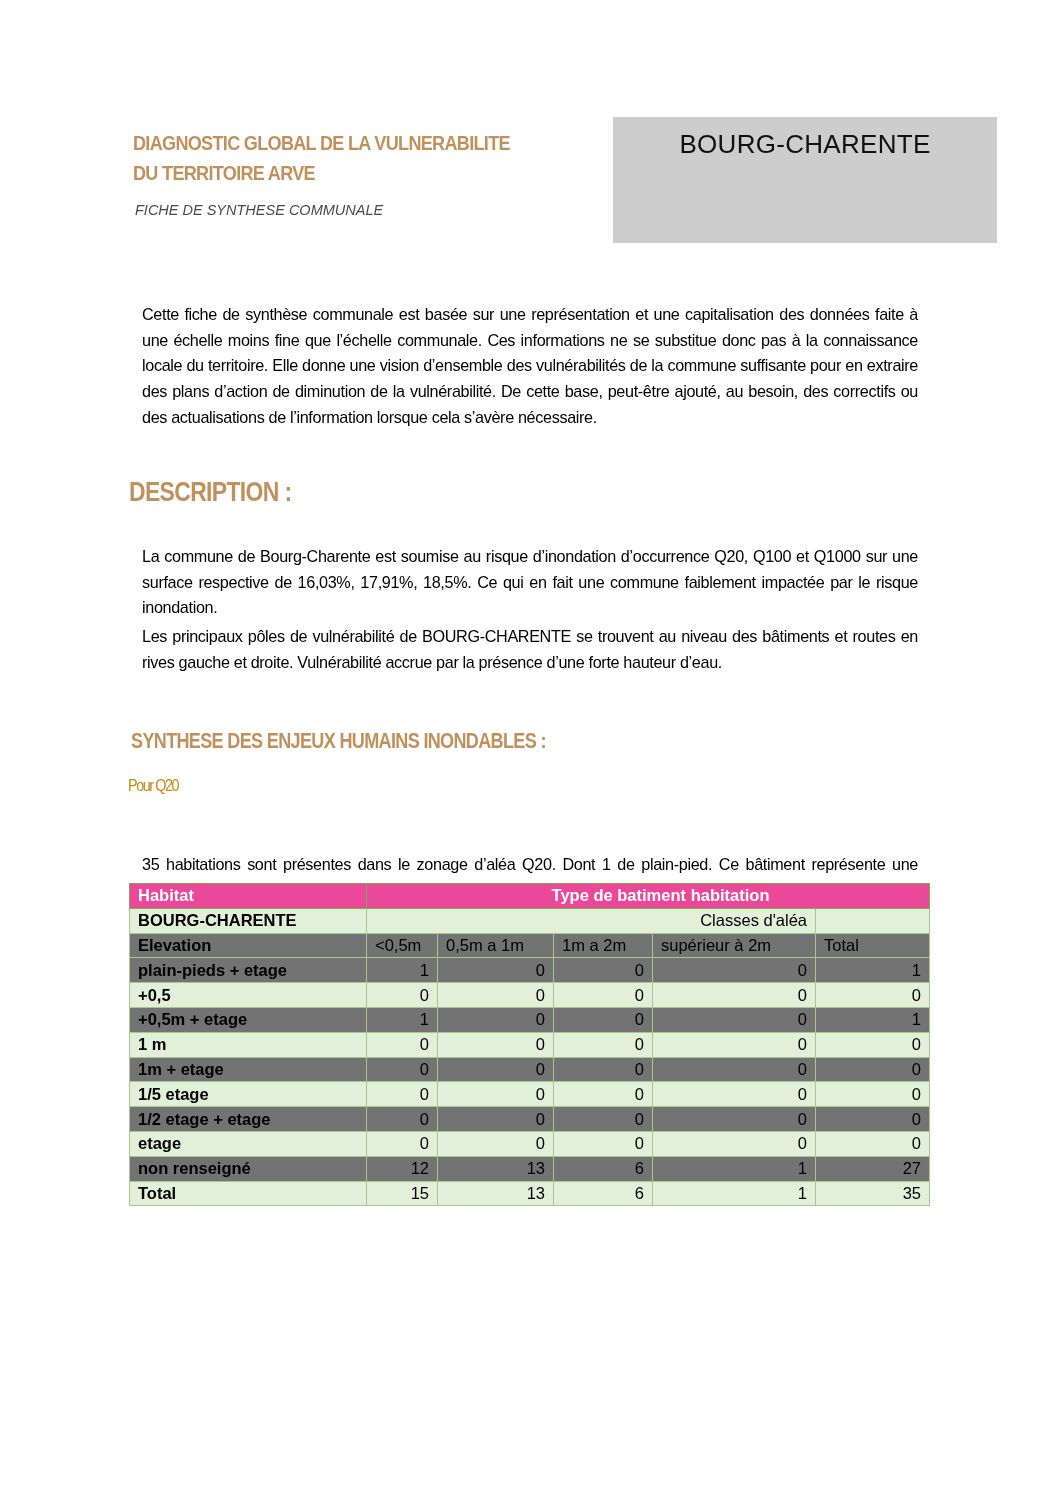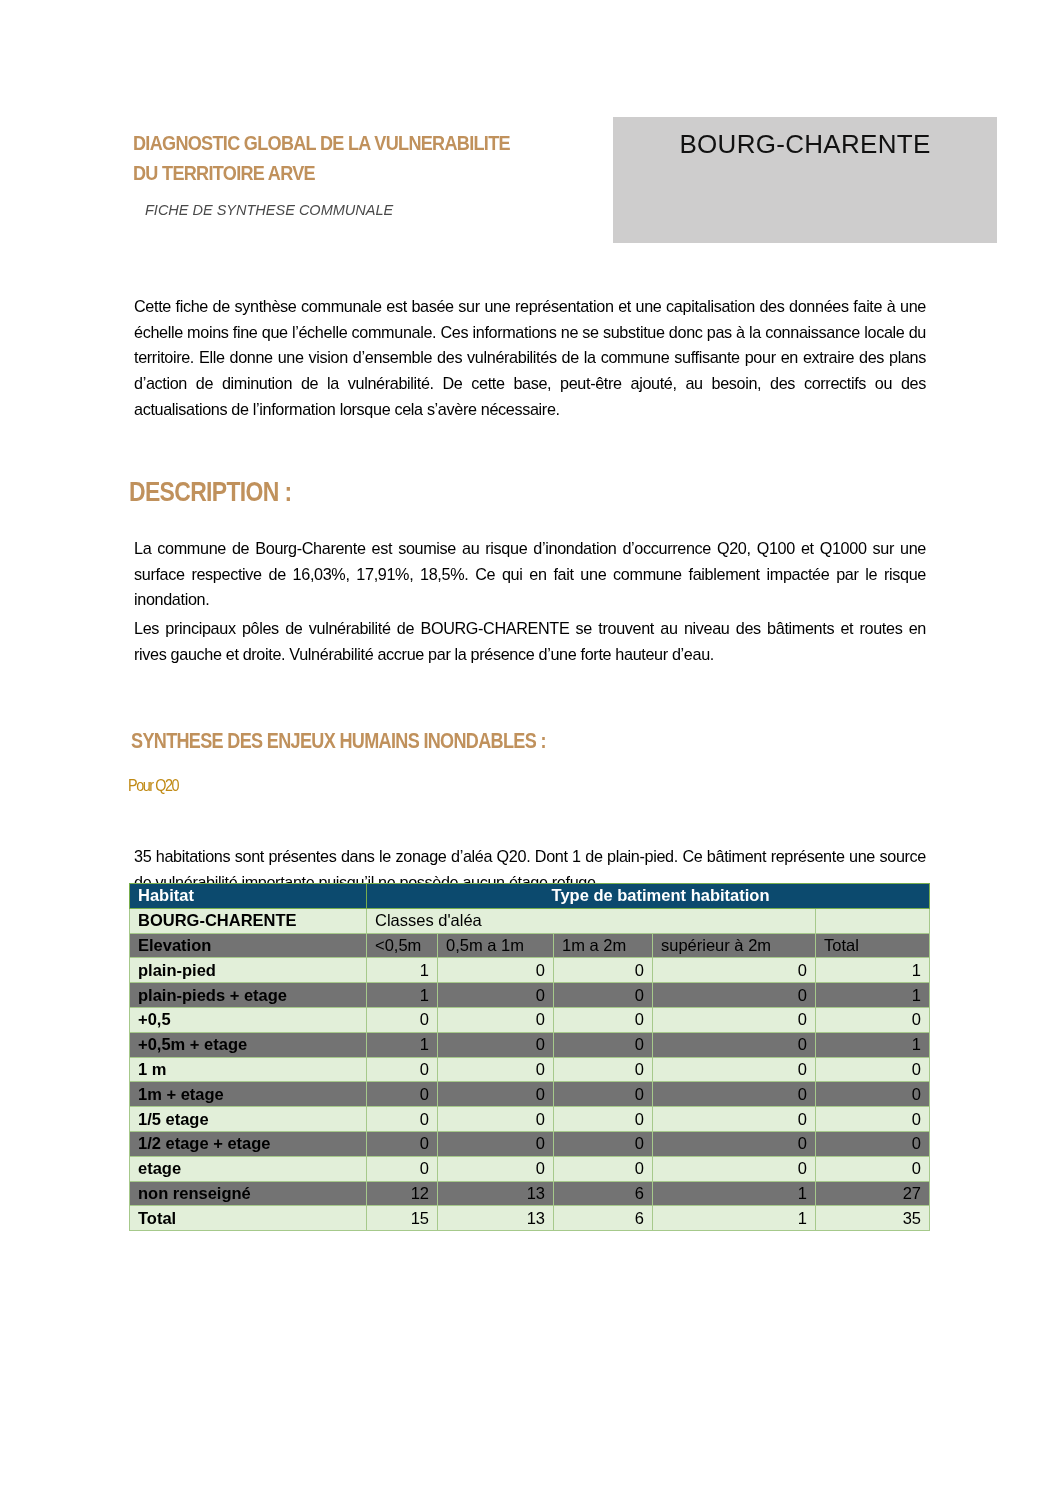--- a/index.html
+++ b/index.html
@@ -1,39 +1,39 @@
 <!DOCTYPE html>
 <html><head>
 <meta charset="utf-8">
 <style>
   html, body { margin: 0; padding: 0; background: #ffffff; }
   body { width: 1058px; height: 1497px; position: relative; overflow: hidden; font-family: "Liberation Sans", sans-serif; color: #000; }
   .abs { position: absolute; }
 
   .doc-title { left: 133px; top: 128px; width: 470px; color: #c0915c; font-family: "Liberation Sans", sans-serif; font-weight: bold; font-size: 21px; line-height: 30px; letter-spacing: -0.8px; transform: scaleX(0.86); transform-origin: left top; }
-  .doc-subtitle { left: 135px; top: 202px; color: #4a4a4a; font-style: italic; font-size: 14.5px; font-weight: normal; letter-spacing: 0px; margin-left: 10px; }
+  .doc-subtitle { left: 135px; top: 202px; color: #4a4a4a; font-style: italic; font-size: 14.5px; font-weight: normal; letter-spacing: 0px; }
 
   .commune-box { left: 613px; top: 117px; width: 384px; height: 126px; background: #cecdcd; }
   .commune-name { position: absolute; left: 0; right: 0; top: 12px; text-align: center; font-size: 26px; color: #111; letter-spacing: 0.3px; }
 
   .para { left: 126px; width: 808px; font-size: 16.2px; line-height: 25.7px; text-align: justify; color: #000; letter-spacing: -0.35px; }
-  .para p { margin: 8px; }
+  .para p { margin: 16px; }
 
   .h-section { left: 129px; color: #c0915c; font-weight: bold; font-size: 28px; letter-spacing: -0.8px; transform: scaleX(0.82); transform-origin: left top; }
   .h-sub { left: 131px; color: #c0915c; font-weight: bold; font-size: 22px; letter-spacing: -0.8px; transform: scaleX(0.82); transform-origin: left top; }
   .pour { left: 128px; top: 777px; color: #c08a14; font-size: 16px; letter-spacing: -1.6px; transform: scaleX(0.9); transform-origin: left top; }
 
   table.habitat { position: absolute; left: 129px; top: 883px; width: 800px; border-collapse: collapse; font-size: 16.5px; table-layout: fixed; }
   table.habitat td { height: 23.8px; padding: 0 8px; border: 1px solid #a6c98b; white-space: nowrap; line-height: 23px; }
-  table.habitat tr.title-row td { background: #0c4a6e; color: #fff; font-weight: bold; border-color: #78ae4d; }
+  table.habitat tr.title-row td { background: #ec4899; color: #fff; font-weight: bold; border-color: #78ae4d; }
   table.habitat tr.green td { background: #e2efd9; }
   table.habitat tr.white td { background: #737373; }
   table.habitat td.lbl { font-weight: bold; }
   table.habitat td.num { text-align: right; }
-  table.habitat td.center { text-align: left; }
+  table.habitat td.center { text-align: right; }
 </style>
 </head>
 <body>
 
 <div class="abs doc-title">
   <div>DIAGNOSTIC GLOBAL DE LA VULNERABILITE</div>
   <div>DU TERRITOIRE ARVE</div>
 </div>
 <div class="abs doc-subtitle">FICHE DE SYNTHESE COMMUNALE</div>
 
@@ -80,28 +80,20 @@
     <td colspan="4" class="center">Classes d'aléa</td>
     <td></td>
   </tr>
   <tr class="white">
     <td class="lbl">Elevation</td>
     <td>&lt;0,5m</td>
     <td>0,5m a 1m</td>
     <td>1m a 2m</td>
     <td>supérieur à 2m</td>
     <td>Total</td>
-  </tr>
-  <tr class="green">
-    <td class="lbl">plain-pied</td>
-    <td class="num">1</td>
-    <td class="num">0</td>
-    <td class="num">0</td>
-    <td class="num">0</td>
-    <td class="num">1</td>
   </tr>
   <tr class="white">
     <td class="lbl">plain-pieds + etage</td>
     <td class="num">1</td>
     <td class="num">0</td>
     <td class="num">0</td>
     <td class="num">0</td>
     <td class="num">1</td>
   </tr>
   <tr class="green">

